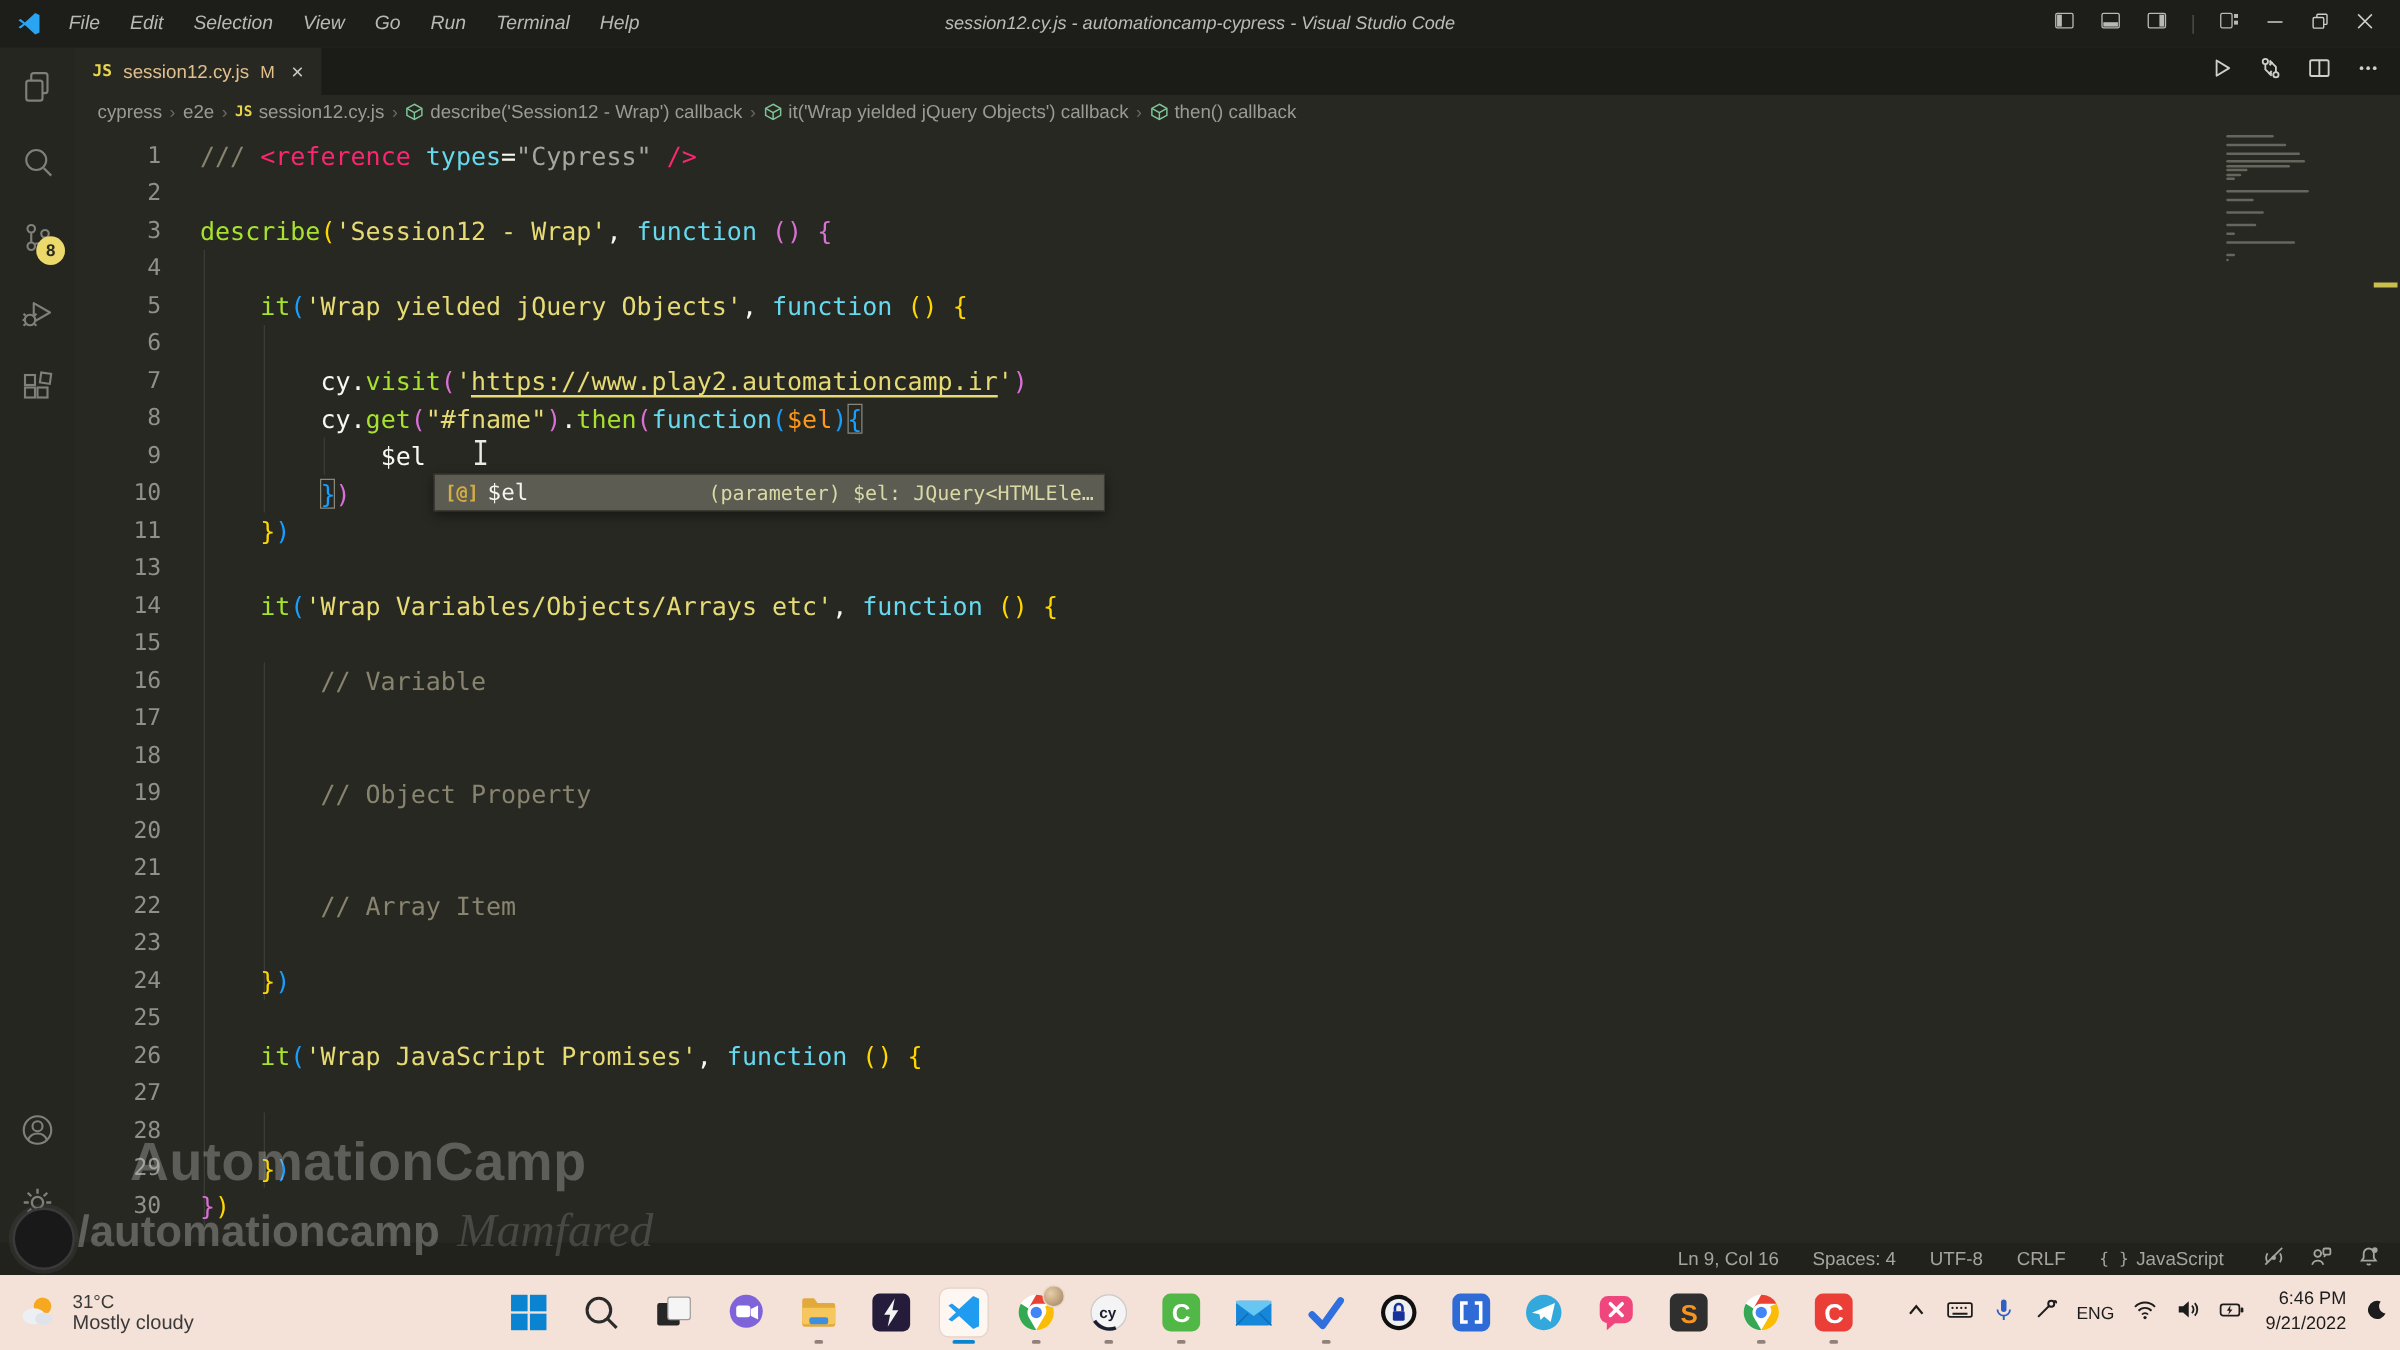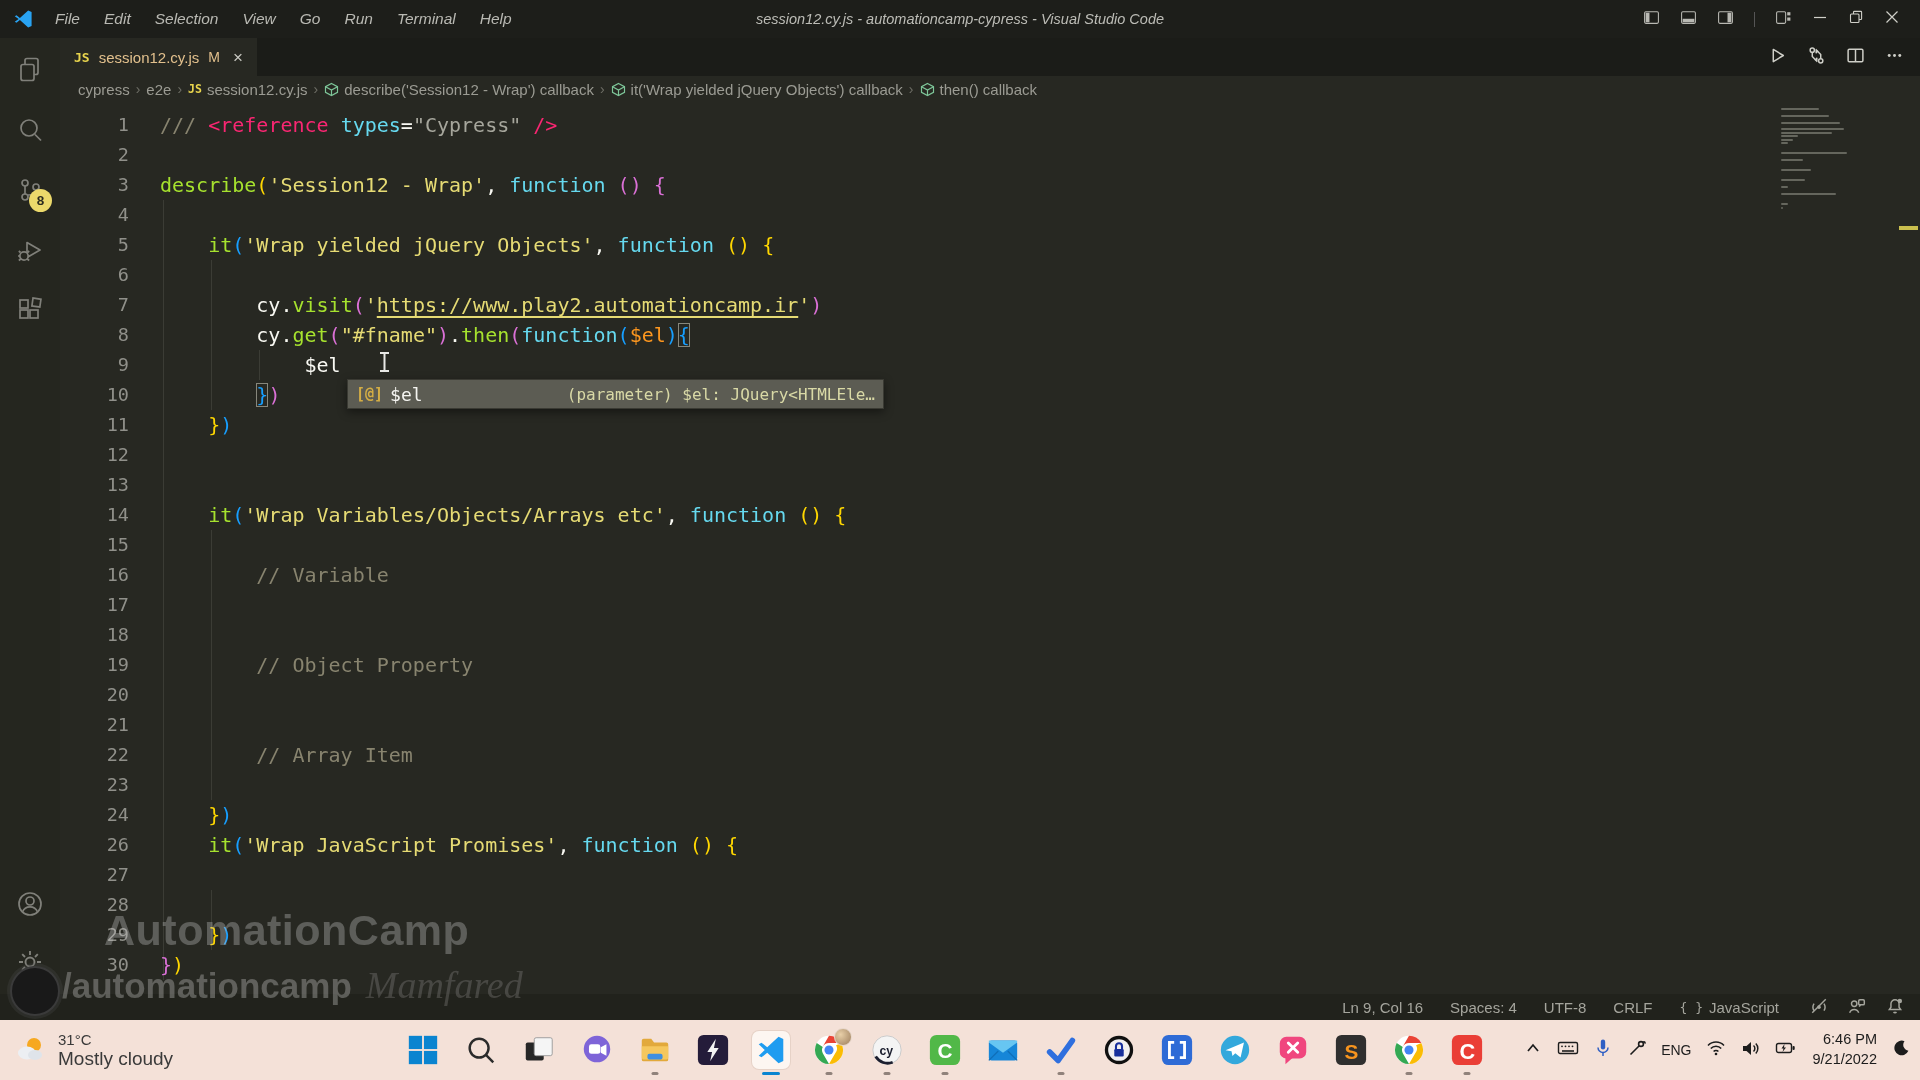--- a/index.html
+++ b/index.html
@@ -79,21 +79,21 @@
   .statusbar{position:absolute;left:0;right:0;bottom:60px;height:26px;background:#21221c;
              display:flex;align-items:center;justify-content:flex-end;gap:27px;padding-right:16px;
              color:#a5a59d;font-size:15px;z-index:35;}
   .sb-item{display:flex;align-items:center;gap:6px;white-space:nowrap;}
   .sb-icons{display:flex;align-items:center;gap:20px;margin-left:4px;}
 
   
   .taskbar{position:absolute;left:0;right:0;bottom:0;height:60px;background:#f4e1d8;z-index:50;}
   .weather{position:absolute;left:14px;top:0;height:60px;display:flex;gap:10px;align-items:center;color:#3a3a3a;}
   .weather-temp{font-size:15px;}
-  .weather-cond{font-size:19px;}
+  .weather-cond{font-size:16px;}
   .task-center{position:absolute;left:404px;top:0;height:60px;display:flex;gap:20px;align-items:center;}
   .tb-app{width:38px;height:38px;position:relative;display:flex;align-items:center;justify-content:center;border-radius:7px;}
   .tb-app.active{background:#fdf6f1;box-shadow:0 0 0 1px #e6d2c7;}
   .run-dash{position:absolute;bottom:-6px;left:50%;transform:translateX(-50%);width:7px;height:3px;border-radius:2px;background:#90827b;}
   .tb-app.active .run-dash{width:18px;background:#0a84d0;}
   .tray{position:absolute;right:10px;top:0;height:60px;display:flex;align-items:center;gap:15px;color:#1c1c1c;}
   .tray-lang{font-size:14px;}
   .tray-clock{text-align:right;font-size:14.5px;line-height:1.35;}
 </style>
 </head>
@@ -327,24 +327,20 @@
         </div>
         <div class="line">
           <span class="ln">10</span>
           <span class="lc"><span class="tok tok-pl" style="color: rgb(248, 248, 242);">        </span><span class="tok tok-b3 bx" style="color: rgb(23, 159, 255);">}</span><span class="tok tok-b2" style="color: rgb(218, 112, 214);">)</span></span>
         </div>
         <div class="line">
           <span class="ln">11</span>
           <span class="lc"><span class="tok tok-pl" style="color: rgb(248, 248, 242);">    </span><span class="tok tok-b1" style="color: rgb(255, 215, 0);">}</span><span class="tok tok-b3" style="color: rgb(23, 159, 255);">)</span></span>
         </div>
         <div class="line">
-          <span class="ln">12</span>
-          <span class="lc"></span>
-        </div>
-        <div class="line">
           <span class="ln">13</span>
           <span class="lc"></span>
         </div>
         <div class="line">
           <span class="ln">14</span>
           <span class="lc"><span class="tok tok-pl" style="color: rgb(248, 248, 242);">    </span><span class="tok tok-fn" style="color: rgb(166, 226, 46);">it</span><span class="tok tok-b3" style="color: rgb(23, 159, 255);">(</span><span class="tok tok-st" style="color: rgb(230, 219, 116);">'Wrap Variables/Objects/Arrays etc'</span><span class="tok tok-pl" style="color: rgb(248, 248, 242);">, </span><span class="tok tok-kw" style="color: rgb(102, 217, 239);">function</span><span class="tok tok-pl" style="color: rgb(248, 248, 242);"> </span><span class="tok tok-b1" style="color: rgb(255, 215, 0);">()</span><span class="tok tok-pl" style="color: rgb(248, 248, 242);"> </span><span class="tok tok-b1" style="color: rgb(255, 215, 0);">{</span></span>
         </div>
         <div class="line">
           <span class="ln">15</span>
           <span class="lc"></span>
@@ -377,20 +373,24 @@
           <span class="ln">22</span>
           <span class="lc"><span class="tok tok-pl" style="color: rgb(248, 248, 242);">        </span><span class="tok tok-c" style="color: rgb(136, 132, 111);">// Array Item</span></span>
         </div>
         <div class="line">
           <span class="ln">23</span>
           <span class="lc"></span>
         </div>
         <div class="line">
           <span class="ln">24</span>
           <span class="lc"><span class="tok tok-pl" style="color: rgb(248, 248, 242);">    </span><span class="tok tok-b1" style="color: rgb(255, 215, 0);">}</span><span class="tok tok-b3" style="color: rgb(23, 159, 255);">)</span></span>
+        </div>
+        <div class="line">
+          <span class="ln">25</span>
+          <span class="lc"></span>
         </div>
         <div class="line">
           <span class="ln">26</span>
           <span class="lc"><span class="tok tok-pl" style="color: rgb(248, 248, 242);">    </span><span class="tok tok-fn" style="color: rgb(166, 226, 46);">it</span><span class="tok tok-b3" style="color: rgb(23, 159, 255);">(</span><span class="tok tok-st" style="color: rgb(230, 219, 116);">'Wrap JavaScript Promises'</span><span class="tok tok-pl" style="color: rgb(248, 248, 242);">, </span><span class="tok tok-kw" style="color: rgb(102, 217, 239);">function</span><span class="tok tok-pl" style="color: rgb(248, 248, 242);"> </span><span class="tok tok-b1" style="color: rgb(255, 215, 0);">()</span><span class="tok tok-pl" style="color: rgb(248, 248, 242);"> </span><span class="tok tok-b1" style="color: rgb(255, 215, 0);">{</span></span>
         </div>
         <div class="line">
           <span class="ln">27</span>
           <span class="lc"></span>
         </div>
         <div class="line">

